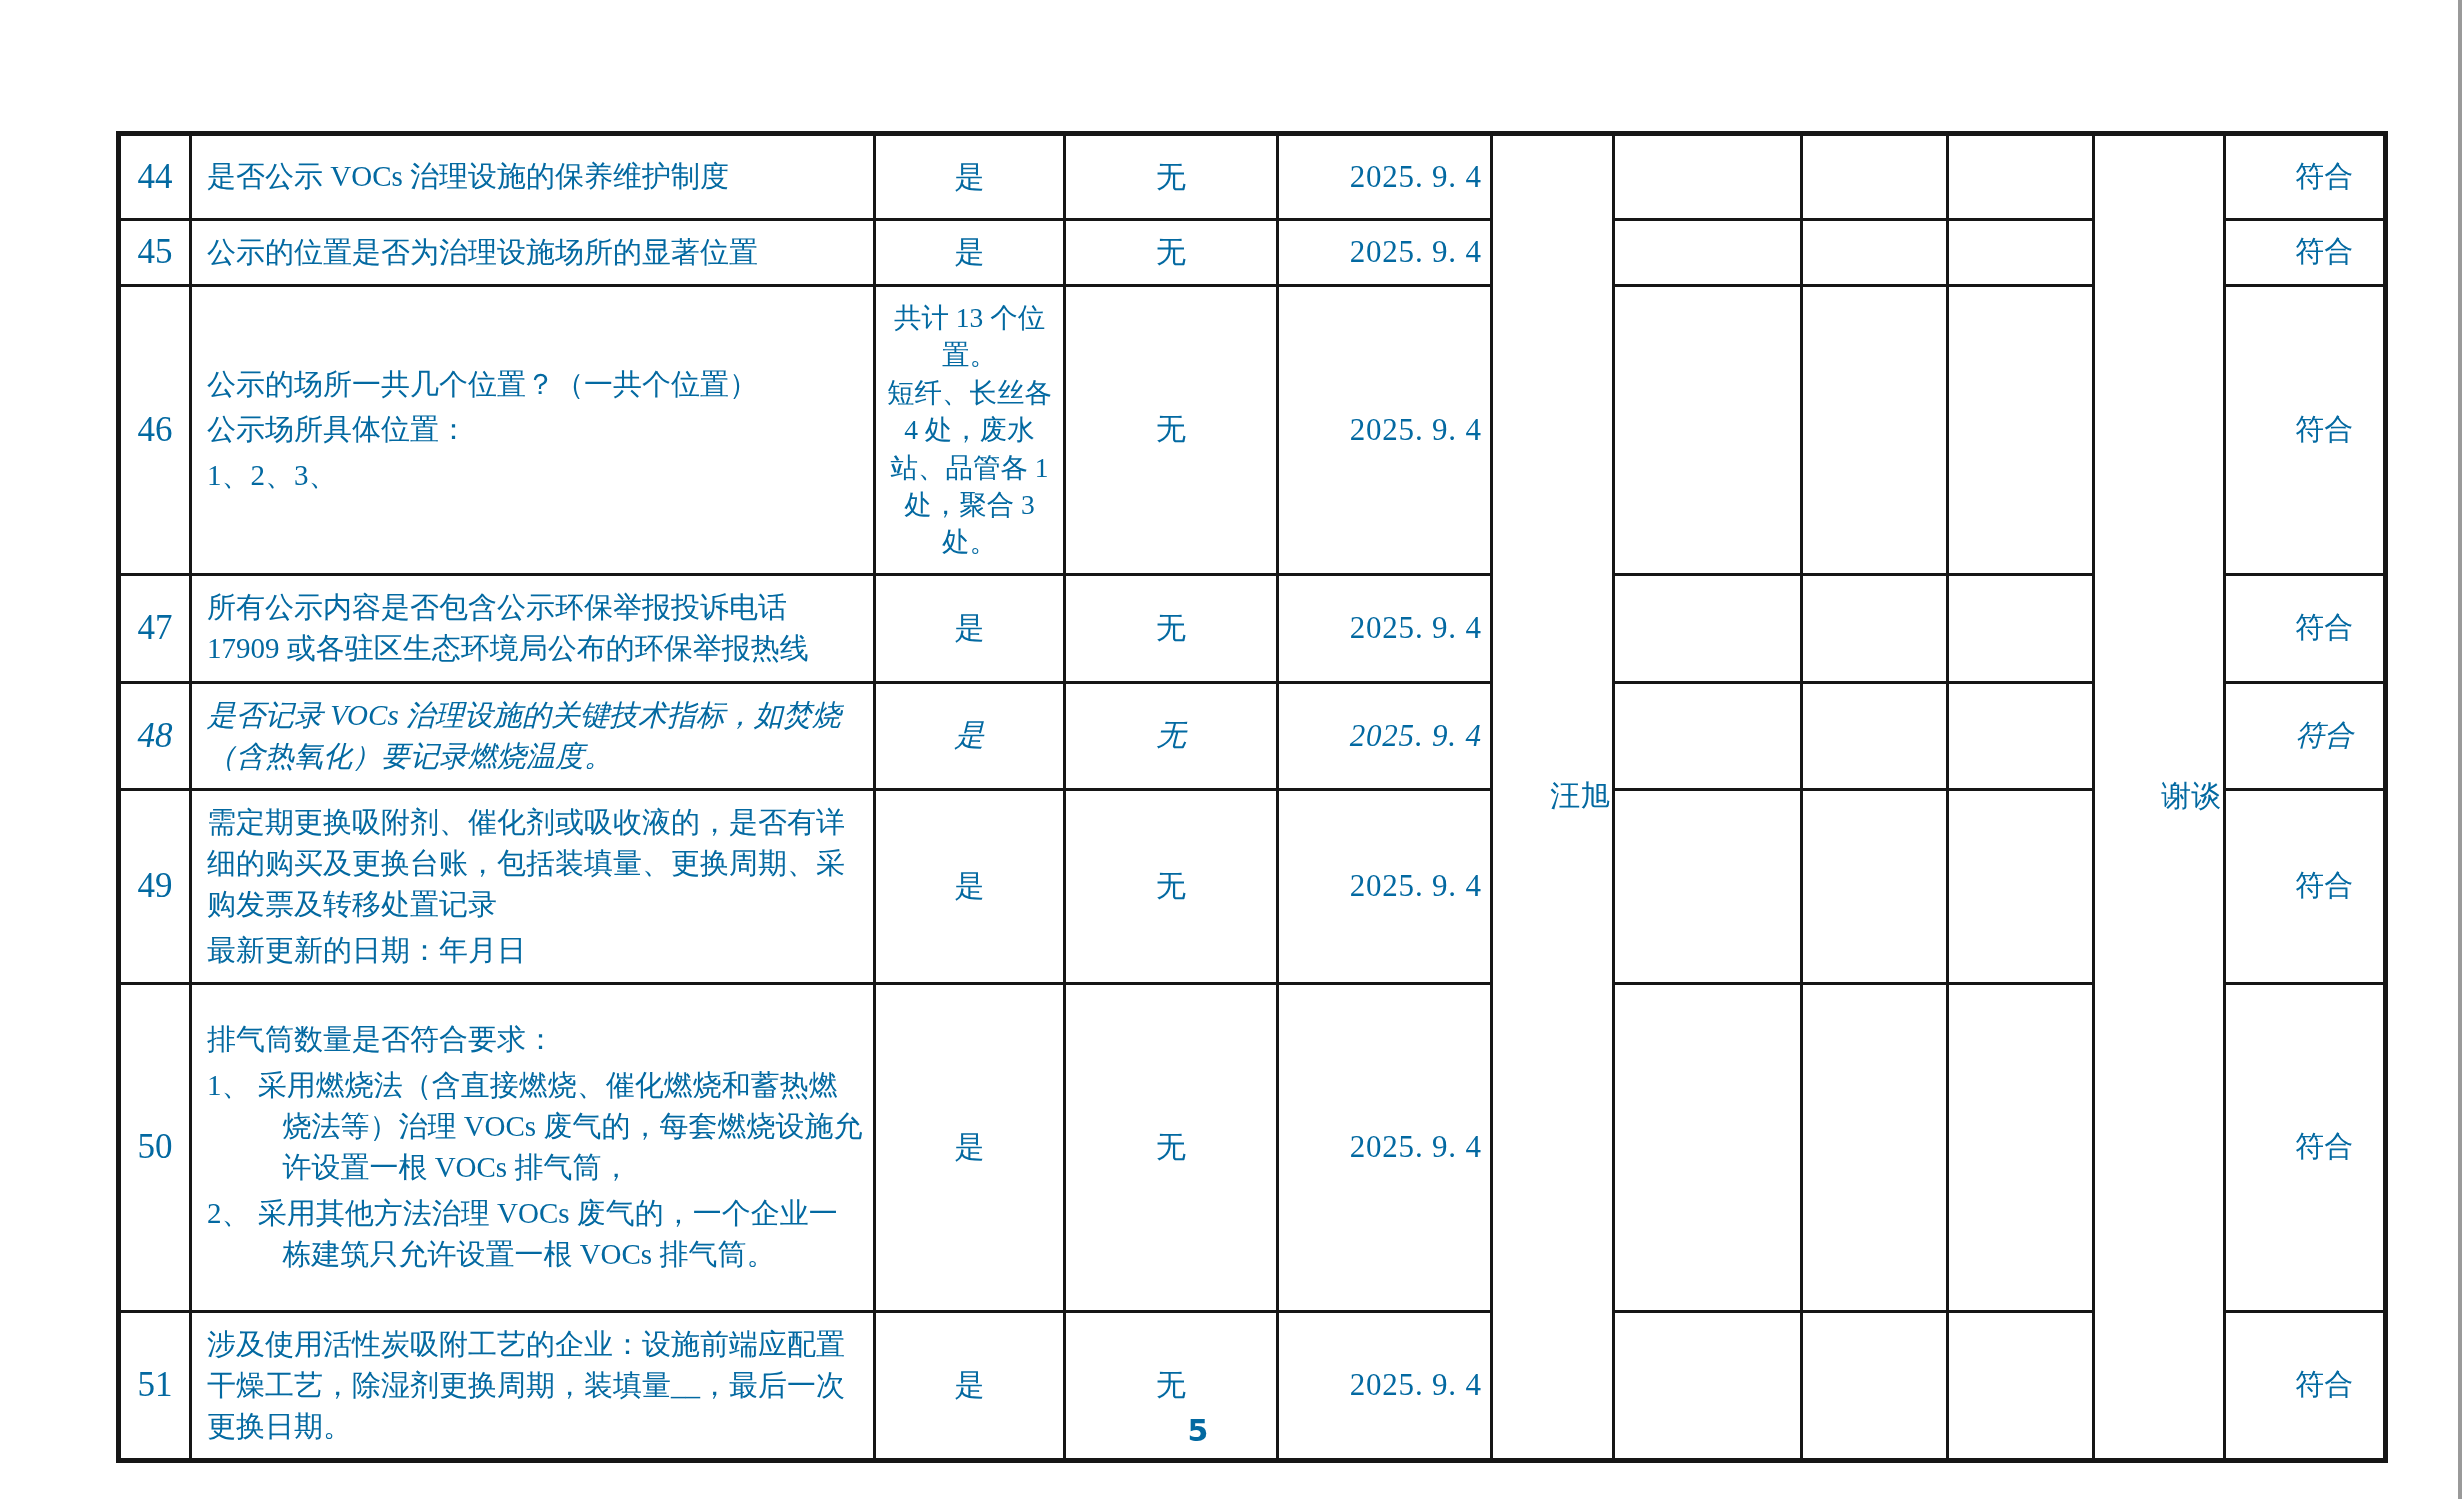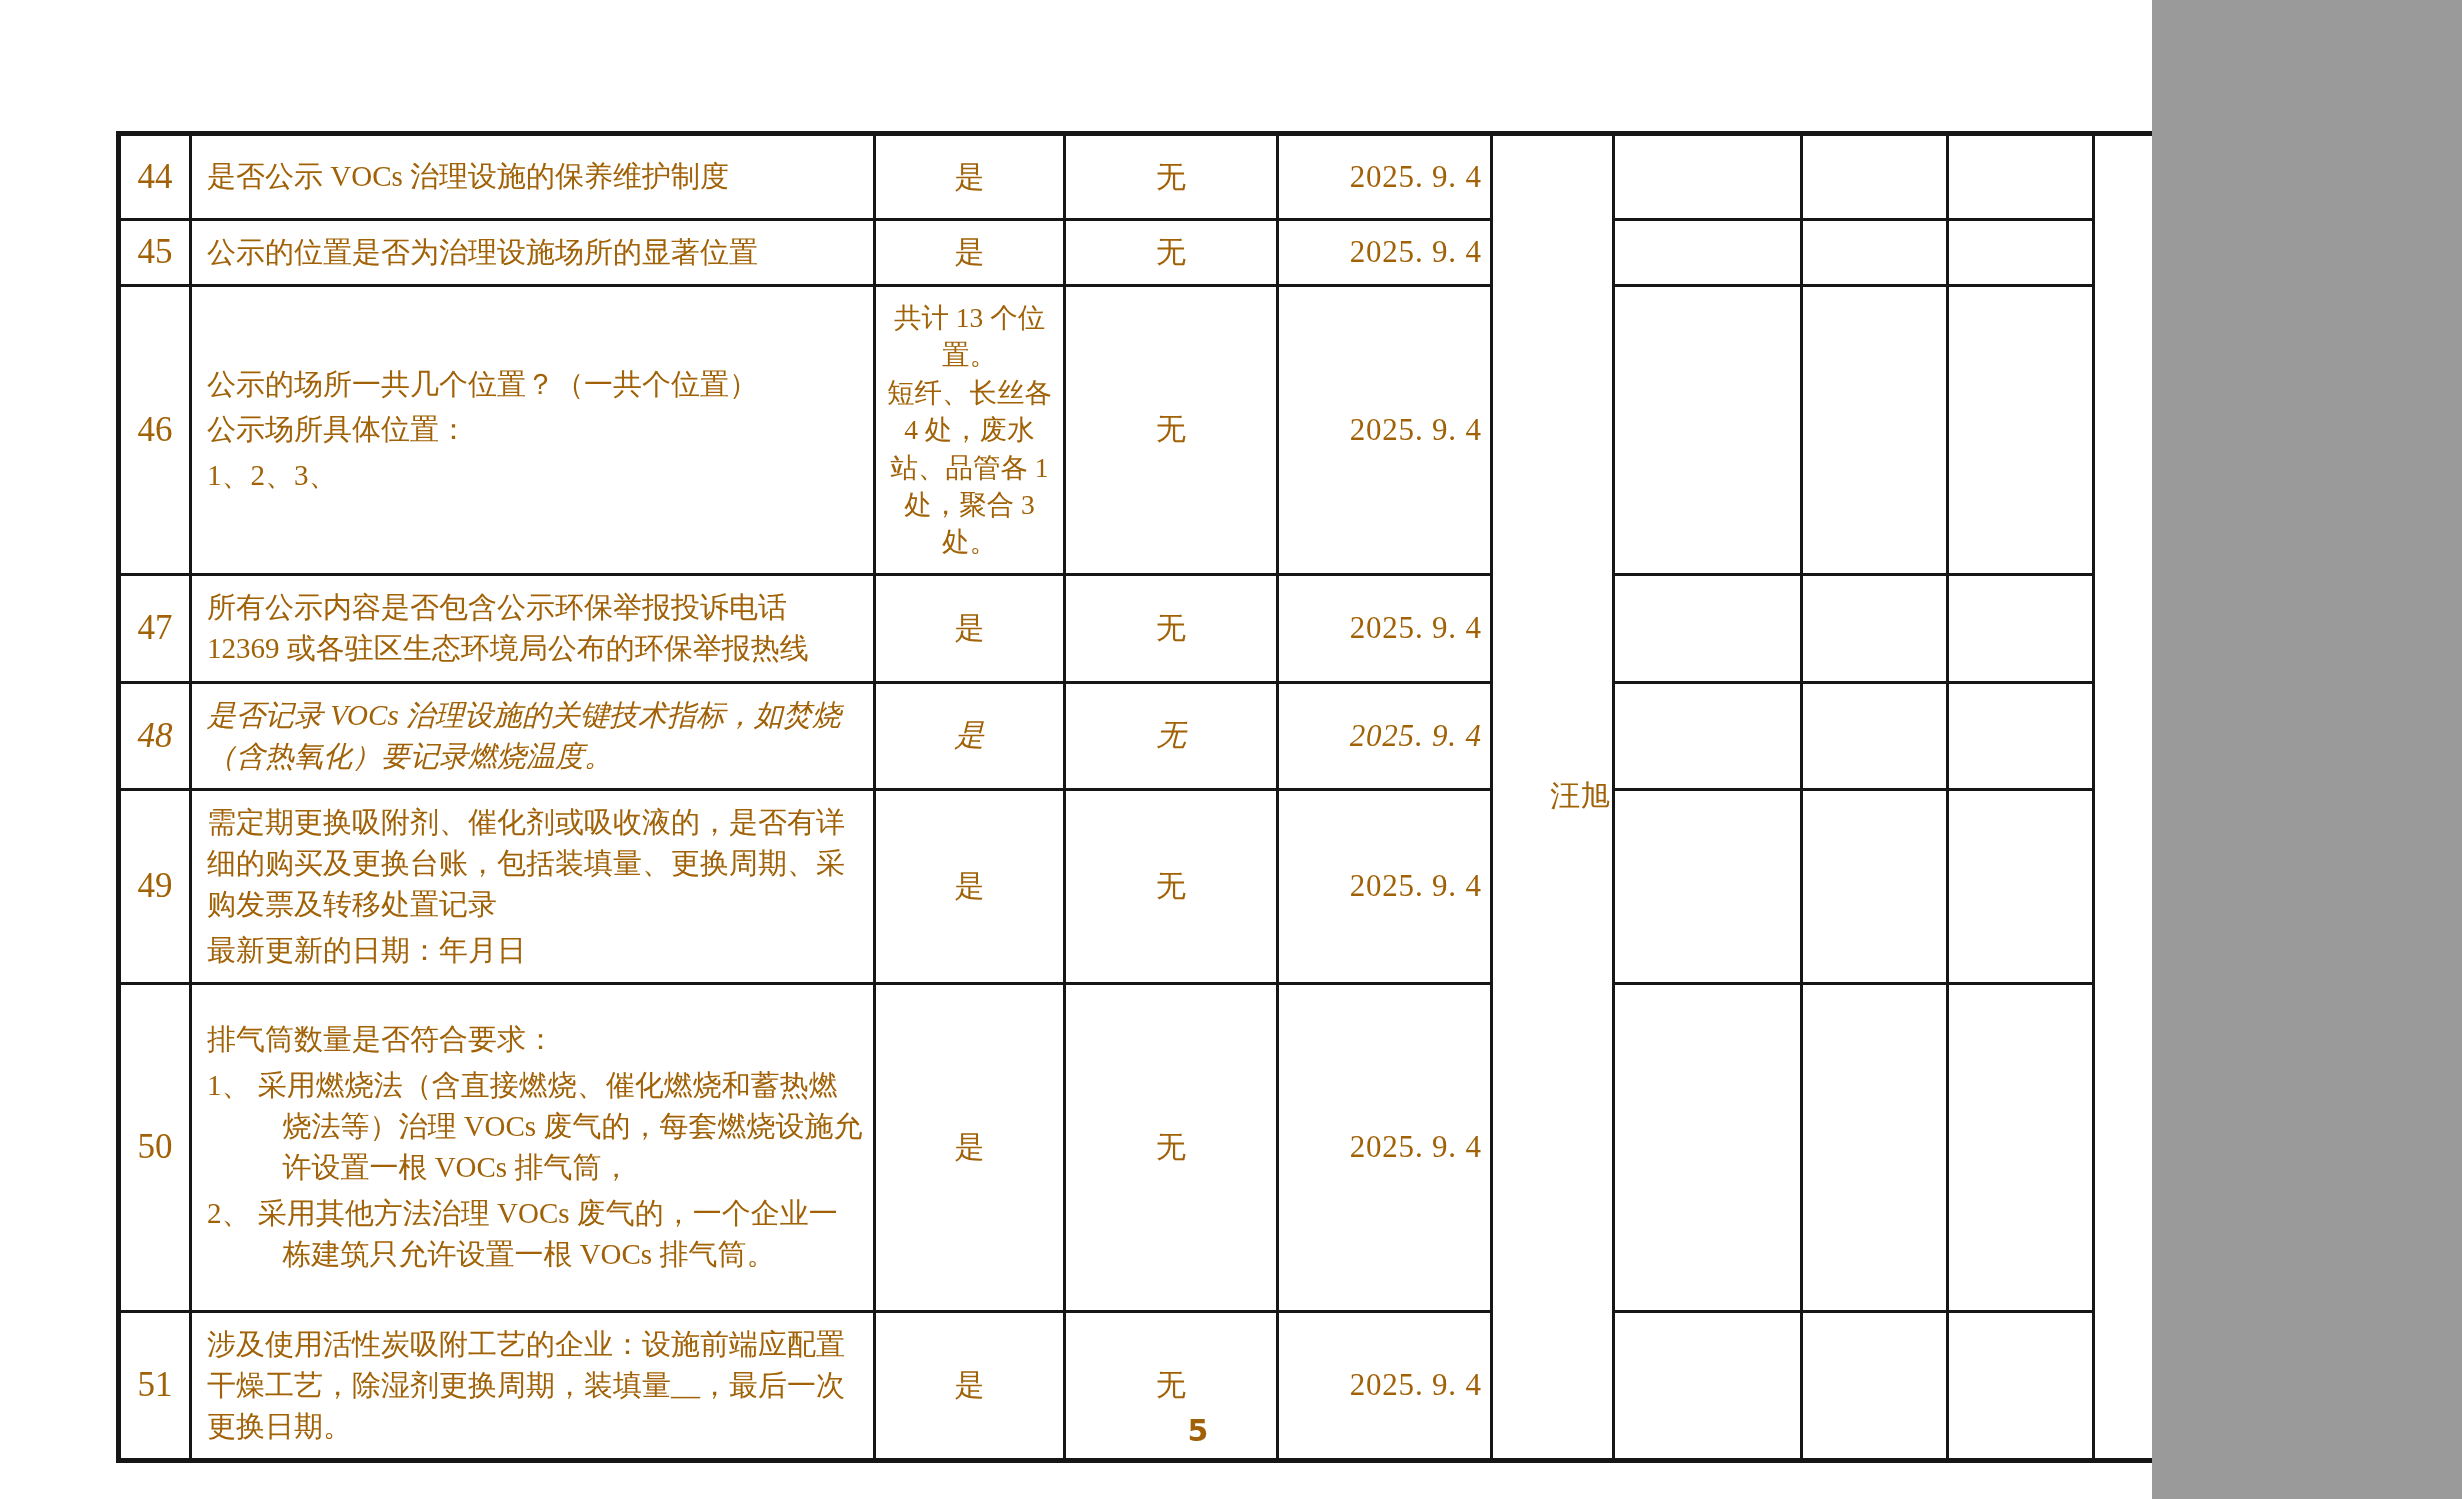--- a/index.html
+++ b/index.html
@@ -1,21 +1,21 @@
 <!DOCTYPE html>
 <html style="font-size:13.3px"><head>
 <meta charset="utf-8">
 <style>
   html,body{margin:0;padding:0;background:#9a9a9a;}
   .page{
     position:relative;
-    width:2152px;height:1499px;
+    width:2458px;height:1499px;
     background:#ffffff;
     font-family:"Liberation Serif","DejaVu Serif",serif;
-    color:#a16207;
+    color:#0369a1;
     overflow:hidden;
   }
   .table-wrap{position:absolute;left:116px;top:131px;}
   table{
     border-collapse:collapse;
     table-layout:fixed;
     width:2267px;
     border:5px solid #161616;
   }
   td{
@@ -120,21 +120,21 @@
     <td class="c-prob">无</td>
     <td class="c-date">2025. 9. 4</td>
     <td class="c-empty"></td>
     <td class="c-empty"></td>
     <td class="c-empty"></td>
     <td class="c-result">符合</td>
   </tr>
           <tr style="height: 108px;">
     <td class="c-no">47</td>
     <td class="c-q">
-              <p class="p">所有公示内容是否包含公示环保举报投诉电话 12369 或各驻区生态环境局公布的环保举报热线</p>
+              <p class="p">所有公示内容是否包含公示环保举报投诉电话 17909 或各驻区生态环境局公布的环保举报热线</p>
             </td>
     <td class="c-ans">是</td>
     <td class="c-prob">无</td>
     <td class="c-date">2025. 9. 4</td>
     <td class="c-empty"></td>
     <td class="c-empty"></td>
     <td class="c-empty"></td>
     <td class="c-result">符合</td>
   </tr>
           <tr style="height: 75px; font-style: italic;">

